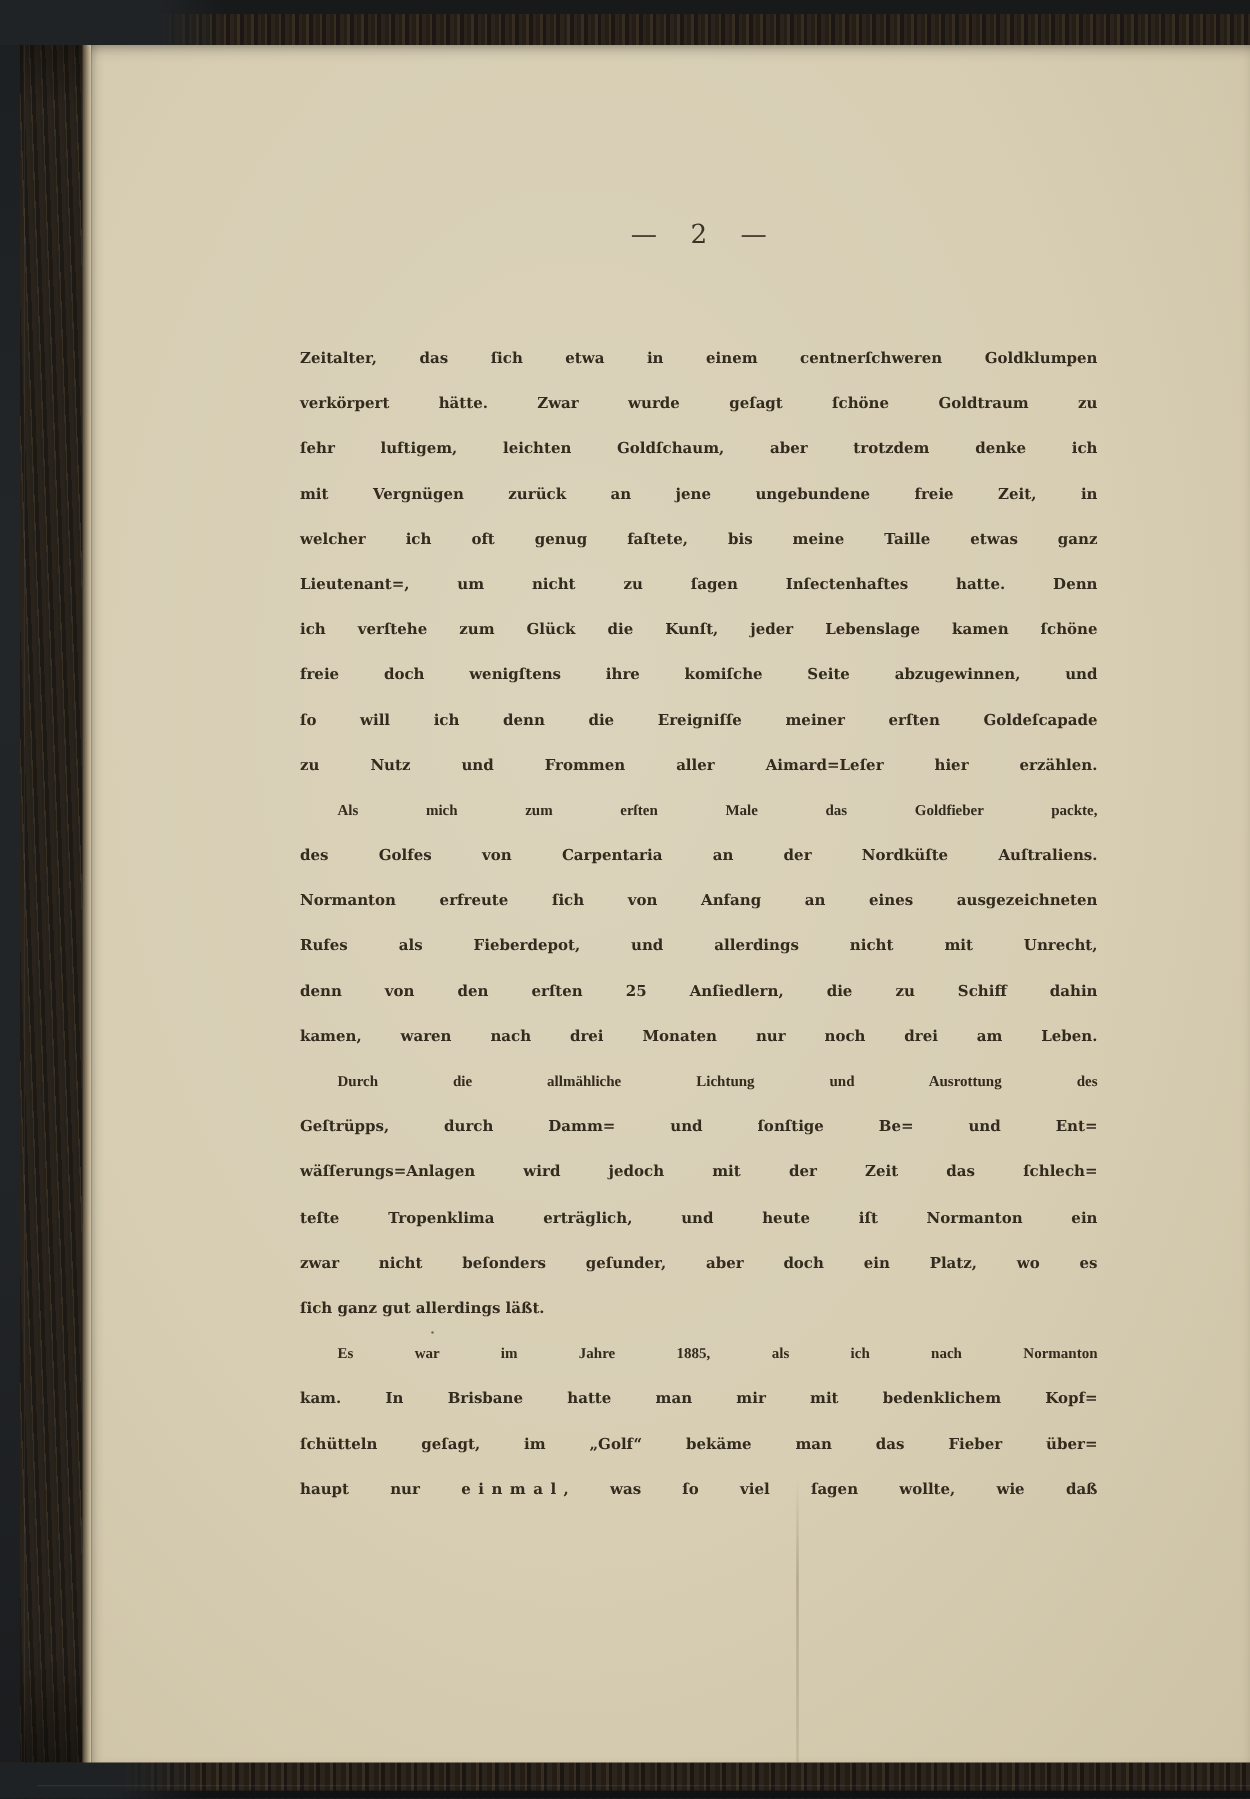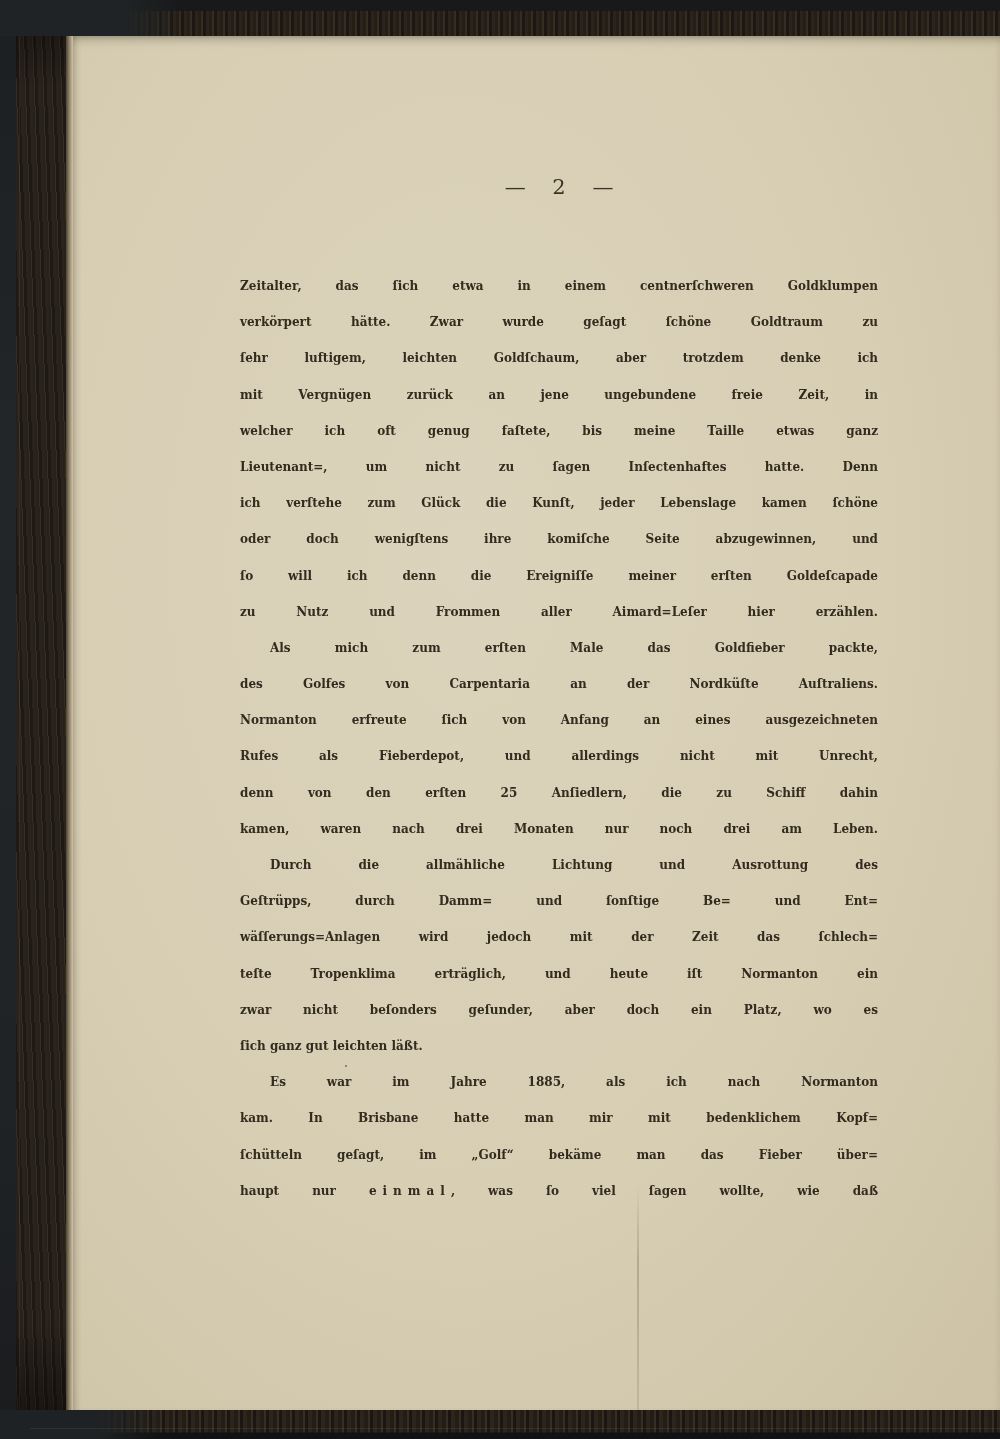--- a/index.html
+++ b/index.html
@@ -49,21 +49,21 @@
   .speck.s1{left:799px;top:500px;}
   .speck.s2{left:345px;top:1065px;width:2px;height:2px;}
   
   .page-header{position:absolute;left:167px;top:138px;width:638px;
     text-align:center;font-size:21px;line-height:26px;color:#3b3426;
     word-spacing:20px;}
   .text-block{position:absolute;left:167px;top:192px;width:638px;
     font-size:12px;font-weight:bold;color:#332b1e;margin-top:40px;}
   .line{height:36.2px;line-height:36.2px;
     text-align:justify;text-align-last:justify;white-space:nowrap;}
-  .line.indent{padding-left:30px;}
+  .line.indent{padding-left:30px;font-family:Liberation Serif, serif;}
   .line.short{text-align-last:left;}
   .sperr{letter-spacing:6px;}
 </style>
 </head>
 <body>
 
 <div class="scan">
 
   <div class="cover-flat-left"></div>
   <div class="cover-grain-left"></div>
@@ -78,35 +78,35 @@
     <div class="page-header"><span>—</span> <span>2</span> <span>—</span></div>
 
     <div class="text-block">
       <div class="line">Zeitalter, das ſich etwa in einem centnerſchweren Goldklumpen</div>
       <div class="line">verkörpert hätte. Zwar wurde geſagt ſchöne Goldtraum zu</div>
       <div class="line">ſehr luftigem, leichten Goldſchaum, aber trotzdem denke ich</div>
       <div class="line">mit Vergnügen zurück an jene ungebundene freie Zeit, in</div>
       <div class="line">welcher ich oft genug faſtete, bis meine Taille etwas ganz</div>
       <div class="line">Lieutenant=, um nicht zu ſagen Inſectenhaftes hatte. Denn</div>
       <div class="line">ich verſtehe zum Glück die Kunſt, jeder Lebenslage kamen ſchöne</div>
-      <div class="line">oder doch wenigſtens ihre komiſche Seite abzugewinnen, und</div>
+      <div class="line">freie doch wenigſtens ihre komiſche Seite abzugewinnen, und</div>
       <div class="line">ſo will ich denn die Ereigniſſe meiner erſten Goldeſcapade</div>
       <div class="line">zu Nutz und Frommen aller Aimard=Leſer hier erzählen.</div>
       <div class="line indent">Als mich zum erſten Male das Goldfieber packte,</div>
       <div class="line">des Golfes von Carpentaria an der Nordküſte Auſtraliens.</div>
       <div class="line">Normanton erfreute ſich von Anfang an eines ausgezeichneten</div>
       <div class="line">Rufes als Fieberdepot, und allerdings nicht mit Unrecht,</div>
       <div class="line">denn von den erſten 25 Anſiedlern, die zu Schiff dahin</div>
       <div class="line">kamen, waren nach drei Monaten nur noch drei am Leben.</div>
       <div class="line indent">Durch die allmähliche Lichtung und Ausrottung des</div>
       <div class="line">Geſtrüpps, durch Damm= und ſonſtige Be= und Ent=</div>
       <div class="line">wäſſerungs=Anlagen wird jedoch mit der Zeit das ſchlech=</div>
       <div class="line">teſte Tropenklima erträglich, und heute iſt Normanton ein</div>
       <div class="line">zwar nicht beſonders geſunder, aber doch ein Platz, wo es</div>
-      <div class="line short">ſich ganz gut leichten läßt.</div>
+      <div class="line short">ſich ganz gut allerdings läßt.</div>
       <div class="line indent">Es war im Jahre 1885, als ich nach Normanton</div>
       <div class="line">kam. In Brisbane hatte man mir mit bedenklichem Kopf=</div>
       <div class="line">ſchütteln geſagt, im „Golf“ bekäme man das Fieber über=</div>
       <div class="line"><span>haupt nur</span> <span class="sperr">einmal</span><span>, was ſo viel ſagen wollte, wie daß</span></div>
     </div>
 
     <div class="crease"></div>
   </div>
 
   <div class="speck s1"></div>

